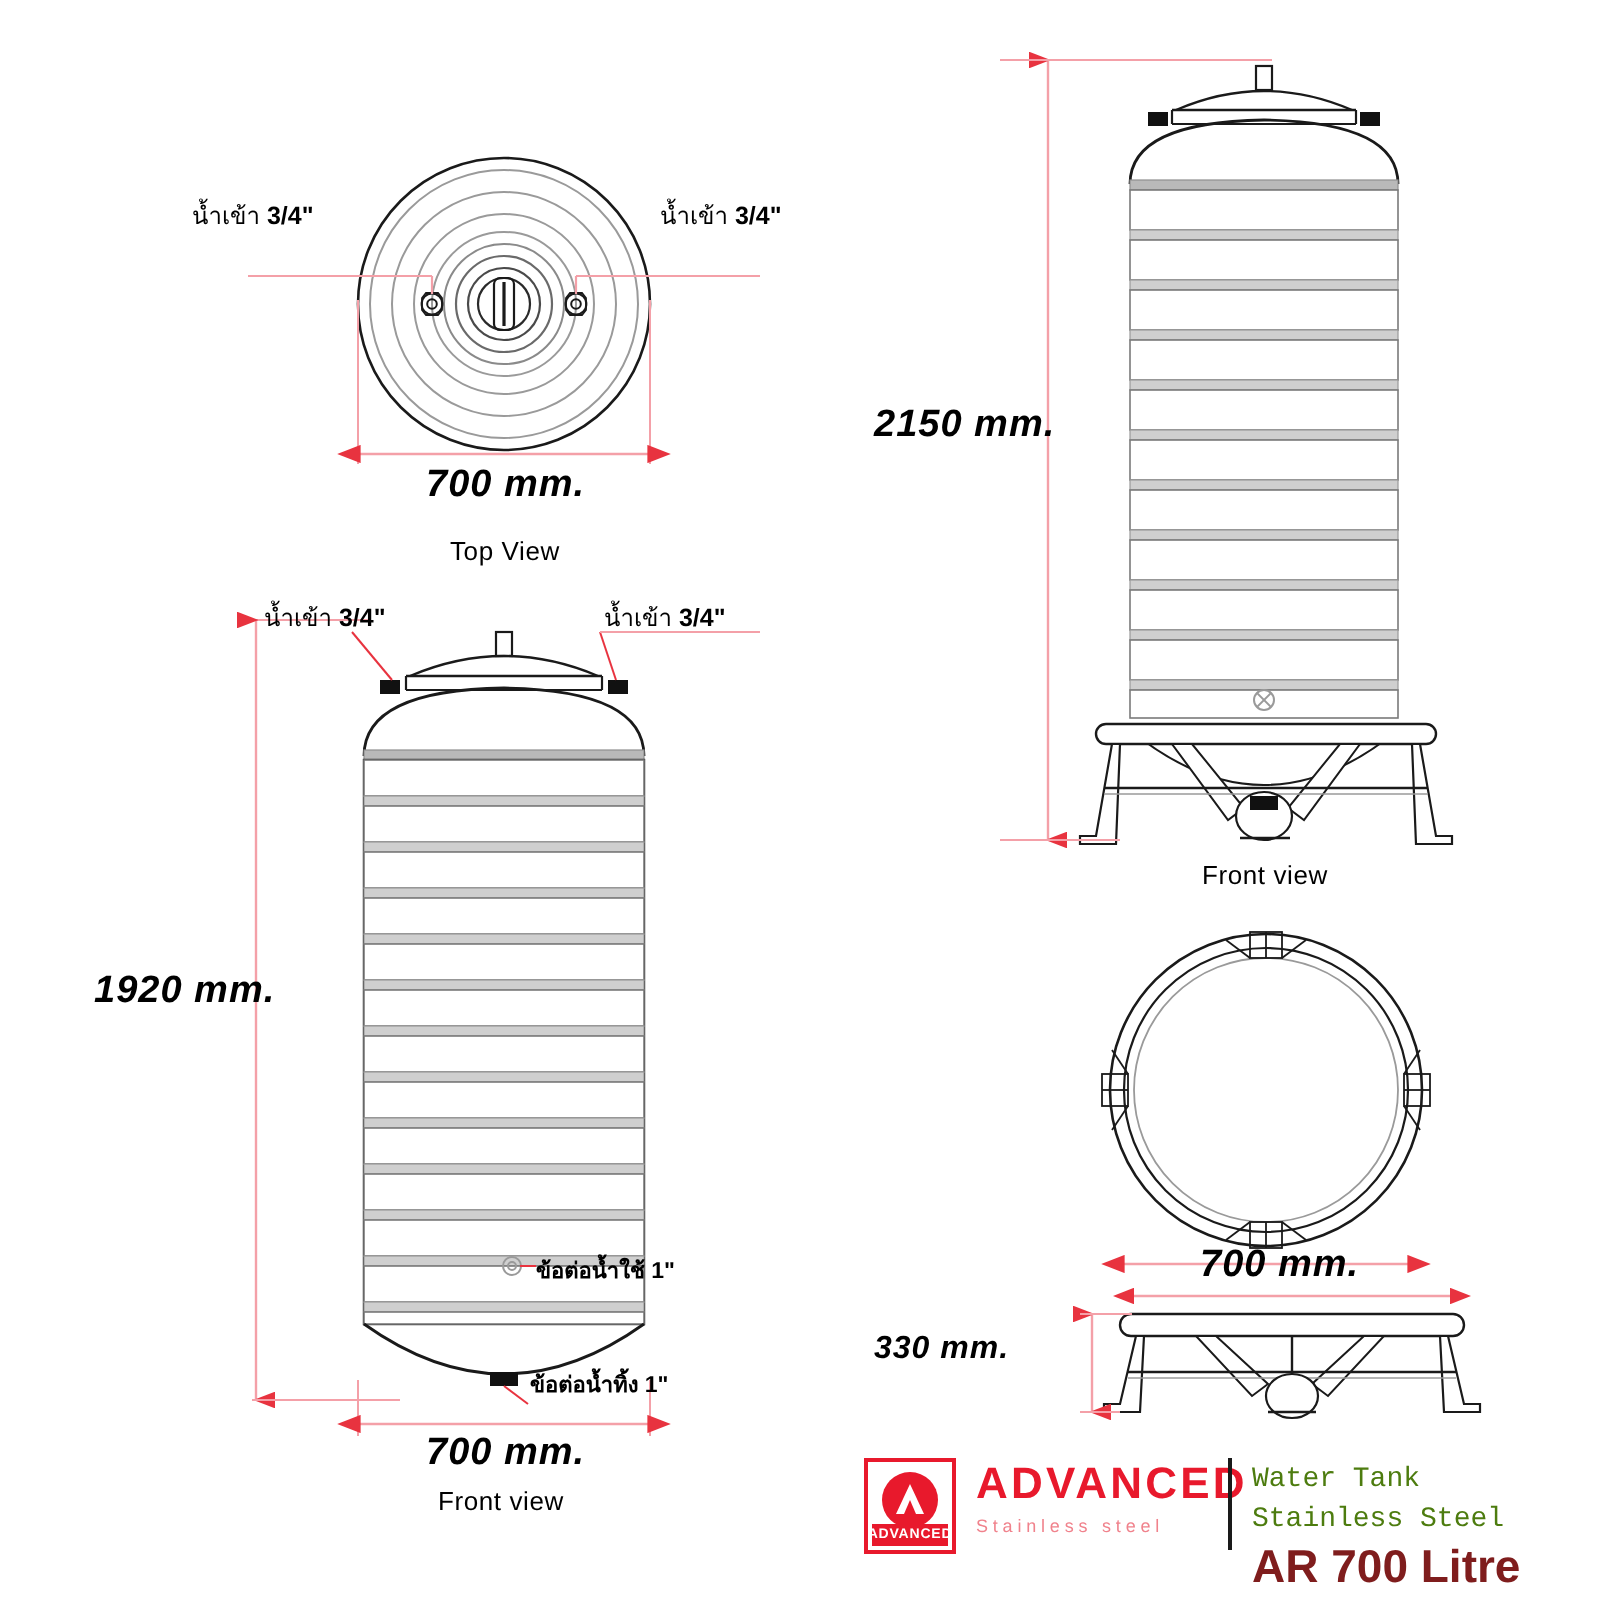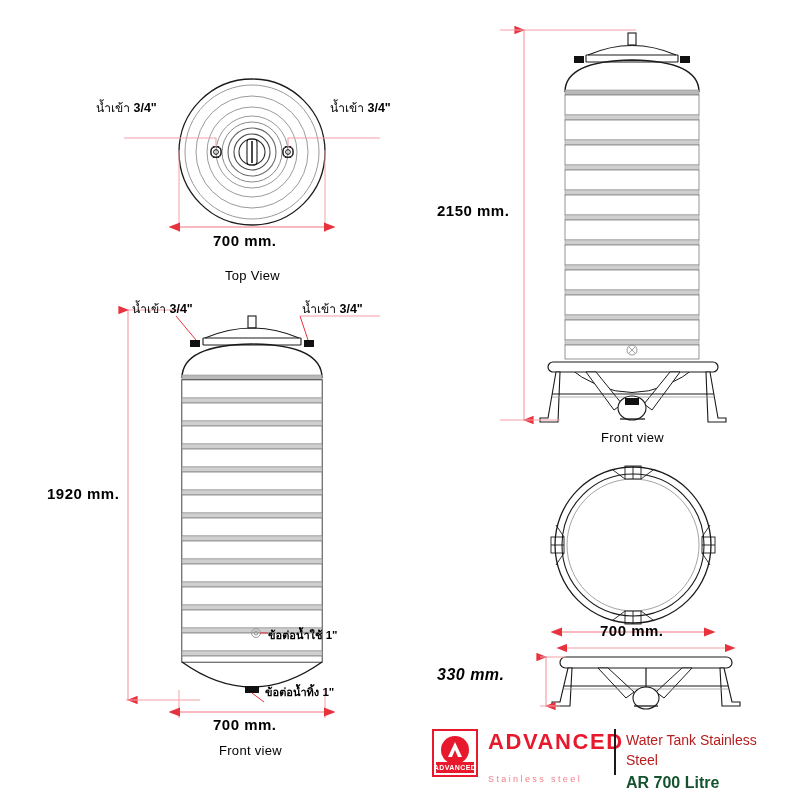--- a/index.html
+++ b/index.html
@@ -7,21 +7,21 @@
     width:800px;height:800px;
     background:#ffffff;
     font-family:"Liberation Sans","DejaVu Sans",sans-serif;
     color:#000;
     overflow:hidden;
     position:relative;
   }
   #stage{position:absolute;left:0;top:0;width:800px;height:800px;}
   svg.draw{position:absolute;left:0;top:0;width:800px;height:800px;}
   .lbl{position:absolute;white-space:nowrap;}
-  .dim{font-size:15px;font-weight:bold;letter-spacing:0.5px;}
+  .dim{font-size:19px;font-weight:bold;letter-spacing:0.5px;font-style:italic;}
   .dim-sm{font-size:16px;font-weight:bold;letter-spacing:0.5px;}
   .viewname{font-size:13px;font-weight:normal;letter-spacing:0.3px;}
   .thai{font-size:12.5px;font-weight:bold;}
   .thai .sm{font-weight:normal;font-size:12px;}
   .callout{font-size:11.5px;font-weight:bold;}
   .callout .sm{font-weight:bold;font-size:11px;}
 
   
   #footer{position:absolute;left:432px;top:726px;width:352px;height:58px;}
   #logo-mark{
@@ -45,28 +45,28 @@
   #logo-bar{
     position:absolute;left:2px;right:2px;bottom:2px;height:11px;background:#e8192c;
     color:#fff;font-size:7px;font-weight:bold;letter-spacing:0.4px;
     display:flex;align-items:center;justify-content:center;overflow:hidden;
   }
   #brand{position:absolute;left:56px;top:4px;width:120px;}
   #brand-name{
     font-size:22px;font-weight:bold;color:#e8192c;letter-spacing:1.6px;line-height:24px;
   }
   #brand-sub{
-    font-size:9px;color:#f0828c;letter-spacing:2.4px;line-height:14px;margin-top:18px;
+    font-size:9px;color:#f0828c;letter-spacing:2.4px;line-height:14px;margin-top:2px;
   }
   #divider{
     position:absolute;left:182px;top:3px;width:2px;height:46px;background:#1a1a1a;
   }
   #prod{position:absolute;left:194px;top:4px;}
-  #prod-line1{font-size:14px;line-height:20px;color:#b91c1c;}
-  #prod-line2{font-size:16px;font-weight:bold;line-height:24px;color:#14532d;margin-top:1px;}
+  #prod-line1{font-size:14px;line-height:20px;color:#4d7c0f;font-family:Liberation Mono, monospace;}
+  #prod-line2{font-size:23px;font-weight:bold;line-height:24px;color:#7f1d1d;margin-top:1px;}
 </style>
 </head>
 <body>
 
 <div id="stage">
 
   <svg class="draw" viewBox="0 0 800 800">
     <defs>
       <marker id="arrL" markerWidth="9" markerHeight="7" refX="8" refY="3.5" orient="auto">
         <polygon points="9,0 9,7 0,3.5" fill="#e8333f"></polygon>

